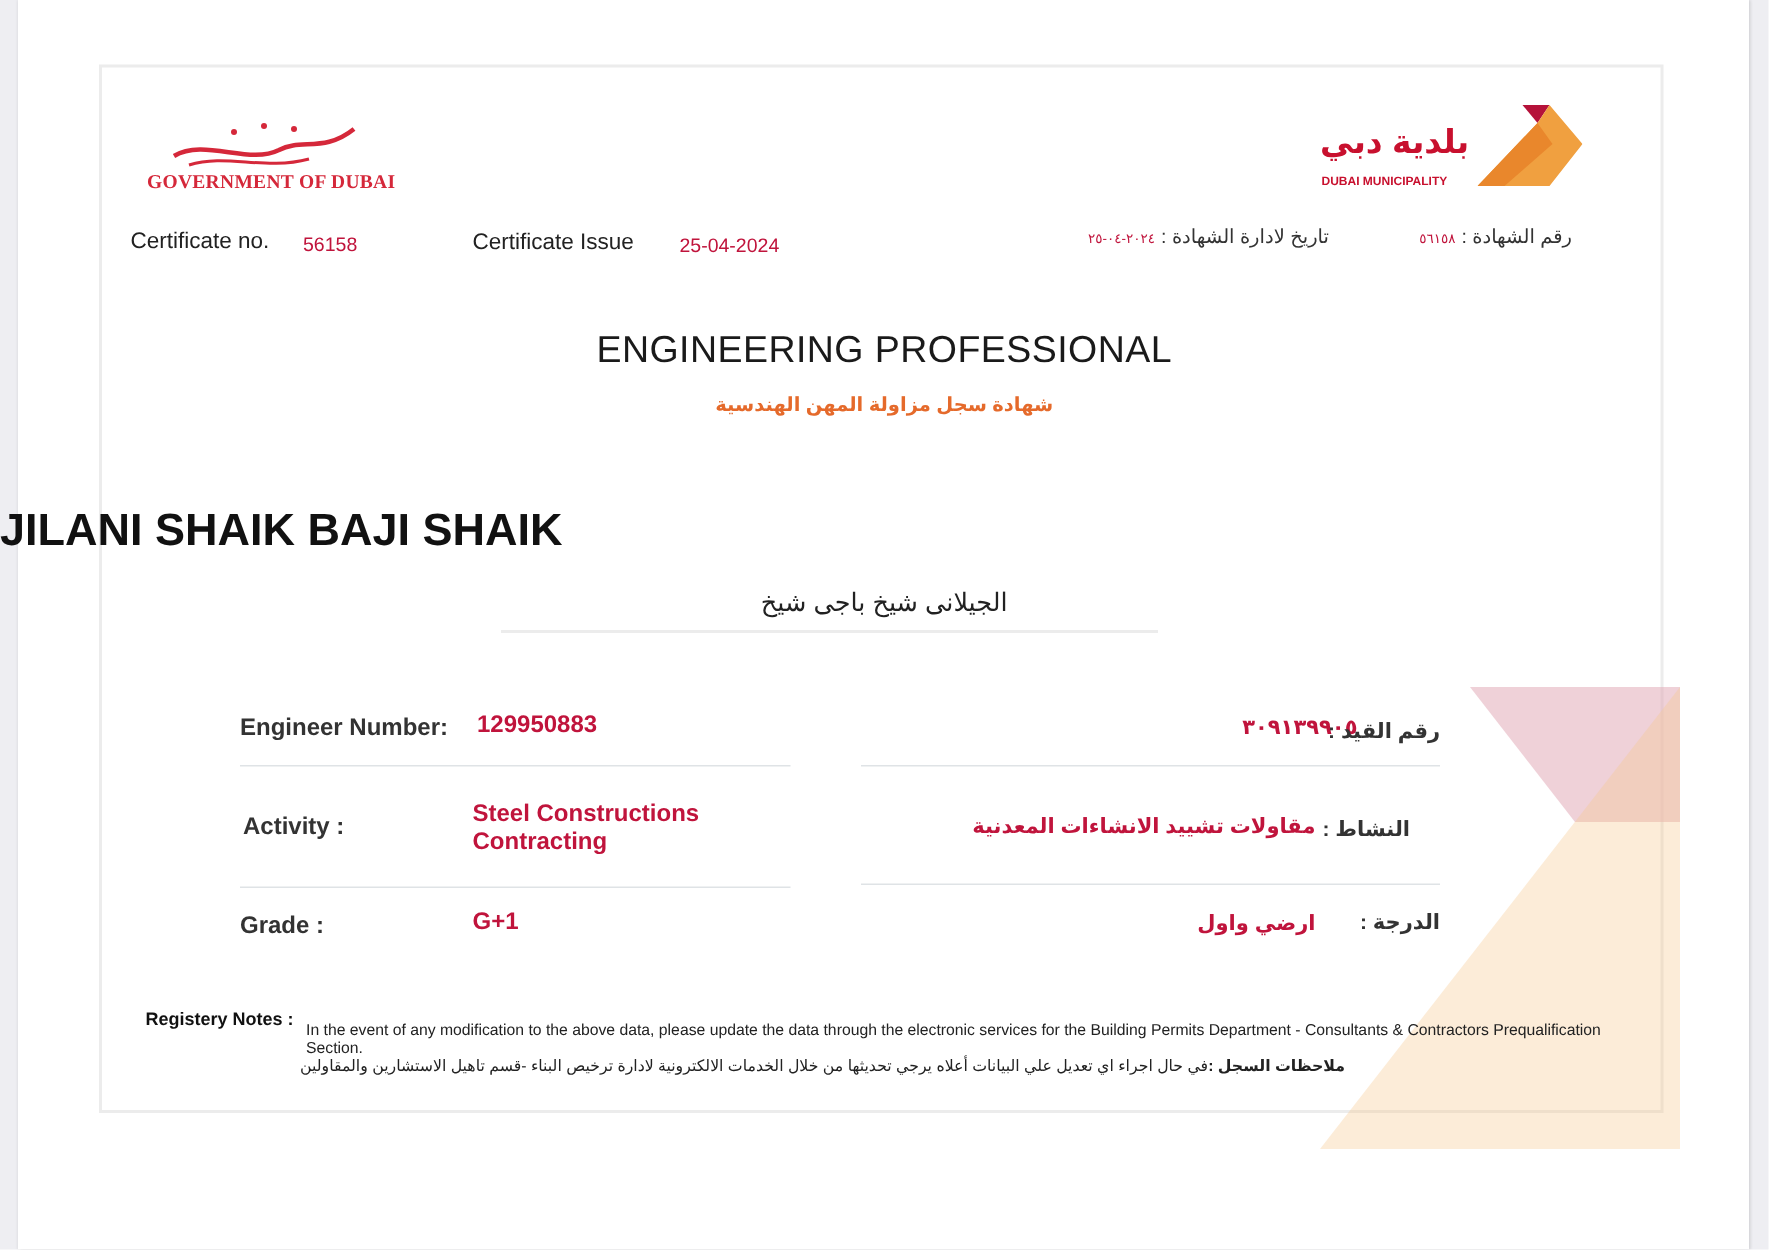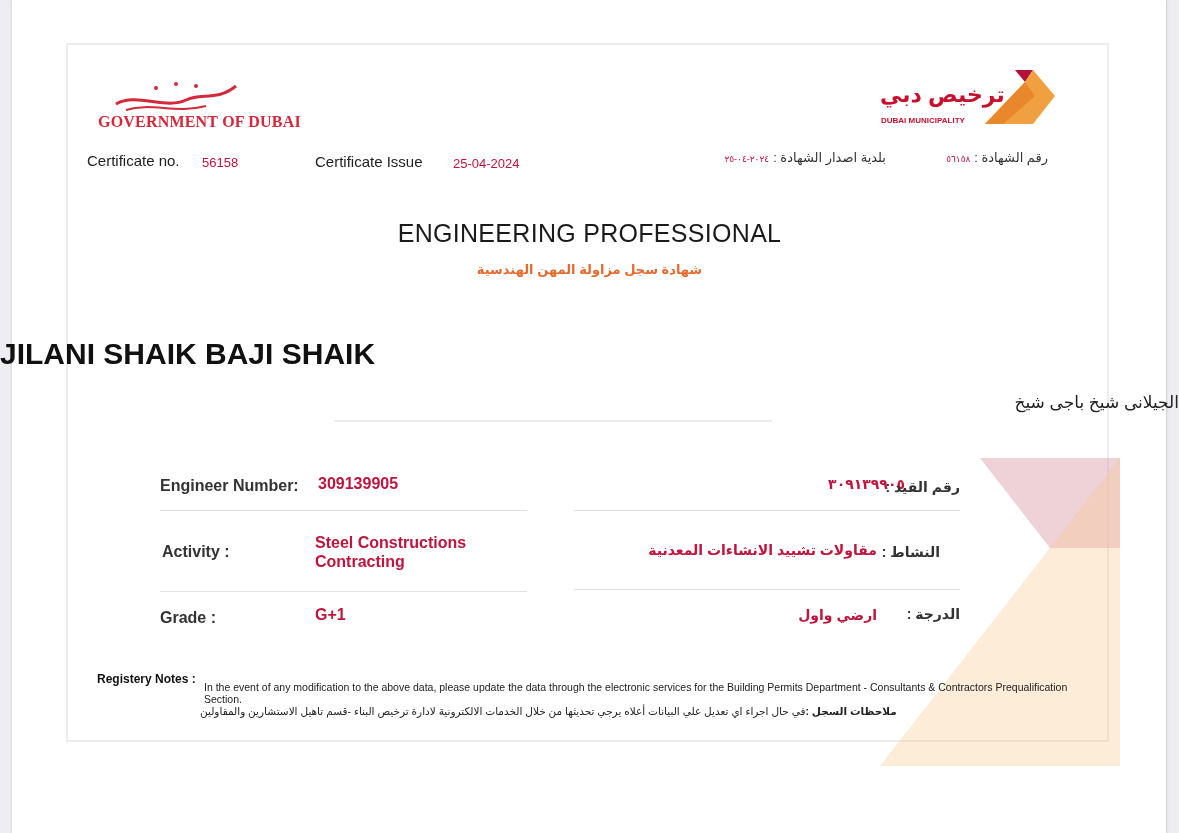--- a/index.html
+++ b/index.html
@@ -15,32 +15,32 @@
     box-shadow: 1px 0 2px rgba(0,0,0,0.12), -1px 0 2px rgba(0,0,0,0.08);
   }
   .frame {
     position:absolute; left:54px; top:43px; width:1043px; height:699px;
     border:2px solid #ececec; box-sizing:border-box;
   }
   .deco { position:absolute; left:880px; top:458px; width:240px; height:308px; }
   .abs { position:absolute; white-space:nowrap; }
 
   .gov-logo { left:96px; top:72px; width:160px; height:60px; }
-  .gov-text { left:98px; top:113px; font-family:"Liberation Serif", serif; font-size:16px; color:#d5283a; letter-spacing:0.2px; font-weight:bold; }
+  .gov-text { left:98px; top:113px; font-family:"Liberation Serif", serif; font-size:13px; color:#d5283a; letter-spacing:0.2px; font-weight:bold; }
   .dm-ar { left:880px; top:78px; font-size:22px; color:#c8102e; font-weight:bold; direction:rtl; }
   .dm-en { left:880px; top:116px; font-size:8px; color:#c8102e; font-weight:bold; }
 
   .lbl-en { font-size:15px; color:#222; }
   .val-small { font-size:13px; color:#c0143c; }
   .ar-label { font-size:13px; color:#333; direction:rtl; }
 
   .title { left:0; width:1179px; text-align:center; top:219px; font-size:25px; color:#1a1a1a; letter-spacing:0.3px; }
   .subtitle { left:0; width:1179px; text-align:center; top:262px; font-size:13px; color:#e56a2b; font-weight:bold; direction:rtl; }
   .name { left:0; width:1179px; text-align:left; top:337px; font-size:30px; font-weight:bold; color:#111; }
-  .name-ar { left:0; width:1179px; text-align:right; top:392px; font-size:17px; color:#222; direction:rtl; }
+  .name-ar { left:0; width:1179px; text-align:center; top:392px; font-size:17px; color:#222; direction:rtl; }
   .name-line { left:334px; top:420px; width:438px; height:2px; background:#ececec; }
 
   .f-label { font-size:16px; font-weight:bold; color:#333; }
   .f-value { font-size:16px; font-weight:bold; color:#c0143c; }
   .f-value-ar { font-size:14px; font-weight:bold; color:#c0143c; direction:rtl; }
   .f-label-ar { font-size:14px; font-weight:bold; color:#333; direction:rtl; }
   .hr { height:1px; background:#dfe3e6; }
 
   .notes-label { left:97px; top:672px; font-size:12px; font-weight:bold; color:#111; }
   .notes-en { left:204px; top:681px; font-size:10.5px; color:#222; line-height:12px; white-space:normal; width:880px; }
@@ -66,46 +66,46 @@
     <circle cx="80" cy="12" r="2" fill="#d5283a"></circle>
     <circle cx="100" cy="14" r="2" fill="#d5283a"></circle>
 </svg>
 <div class="abs gov-text">GOVERNMENT OF DUBAI</div>
 
 <svg class="abs" style="left:985px;top:70px;width:70px;height:56px;" viewBox="0 0 70 56">
   <polygon points="30,0 48,0 40,12" fill="#b5123a"></polygon>
   <polygon points="40,12 48,0 70,26 48,54 0,54" fill="#f0a040"></polygon>
   <polygon points="0,54 40,12 50,26 18,54" fill="#e9872c"></polygon>
 </svg>
-<div class="abs dm-ar" style="left:880px;top:82px;">ترخيص دبي</div>
+<div class="abs dm-ar" style="left:880px;top:82px;">بلدية دبي</div>
 <div class="abs dm-en" style="left:881px;top:116px;">DUBAI MUNICIPALITY</div>
 
 <div class="abs lbl-en" style="left:87px;top:152px;">Certificate no.</div>
 <div class="abs val-small" style="left:202px;top:155px;">56158</div>
 <div class="abs lbl-en" style="left:315px;top:153px;">Certificate Issue</div>
 <div class="abs val-small" style="left:453px;top:156px;">25-04-2024</div>
 
 <div class="abs" style="left:700px;top:150px;width:186px;display:flex;direction:rtl;gap:4px;align-items:baseline;">
-  <span class="ar-label">بلدية اصدار الشهادة :</span>
+  <span class="ar-label">تاريخ لادارة الشهادة :</span>
   <span class="val-small" style="font-size:9px;">٢٠٢٤-٠٤-٢٥</span>
 </div>
 <div class="abs" style="left:940px;top:150px;width:108px;display:flex;direction:rtl;gap:4px;align-items:baseline;">
   <span class="ar-label">رقم الشهادة :</span>
   <span class="val-small" style="font-size:9px;">٥٦١٥٨</span>
 </div>
 
 <div class="abs title">ENGINEERING PROFESSIONAL</div>
 <div class="abs subtitle">شهادة سجل مزاولة المهن الهندسية</div>
 
 <div class="abs name">JILANI SHAIK BAJI SHAIK</div>
 <div class="abs name-ar">الجيلانى شيخ باجى شيخ</div>
 <div class="abs name-line"></div>
 
 <div class="abs f-label" style="left:160px;top:477px;">Engineer Number:</div>
-<div class="abs f-value" style="left:318px;top:475px;">309139905</div>
+<div class="abs f-value" style="left:318px;top:475px;">129950883</div>
 <div class="abs f-value-ar" style="left:700px;top:476px;width:205px;text-align:right;">٣٠٩١٣٩٩٠٥</div>
 <div class="abs f-label-ar" style="left:900px;top:479px;width:60px;text-align:right;">رقم القيد :</div>
 <div class="abs hr" style="left:160px;top:510px;width:367px;"></div>
 <div class="abs hr" style="left:574px;top:510px;width:386px;"></div>
 
 <div class="abs f-label" style="left:162px;top:543px;">Activity :</div>
 <div class="abs f-value" style="left:315px;top:533px;width:190px;white-space:normal;line-height:19px;">Steel Constructions Contracting</div>
 <div class="abs f-value-ar" style="left:640px;top:542px;width:237px;text-align:right;">مقاولات تشييد الانشاءات المعدنية</div>
 <div class="abs f-label-ar" style="left:880px;top:544px;width:60px;text-align:right;">النشاط :</div>
 <div class="abs hr" style="left:160px;top:591px;width:367px;"></div>

